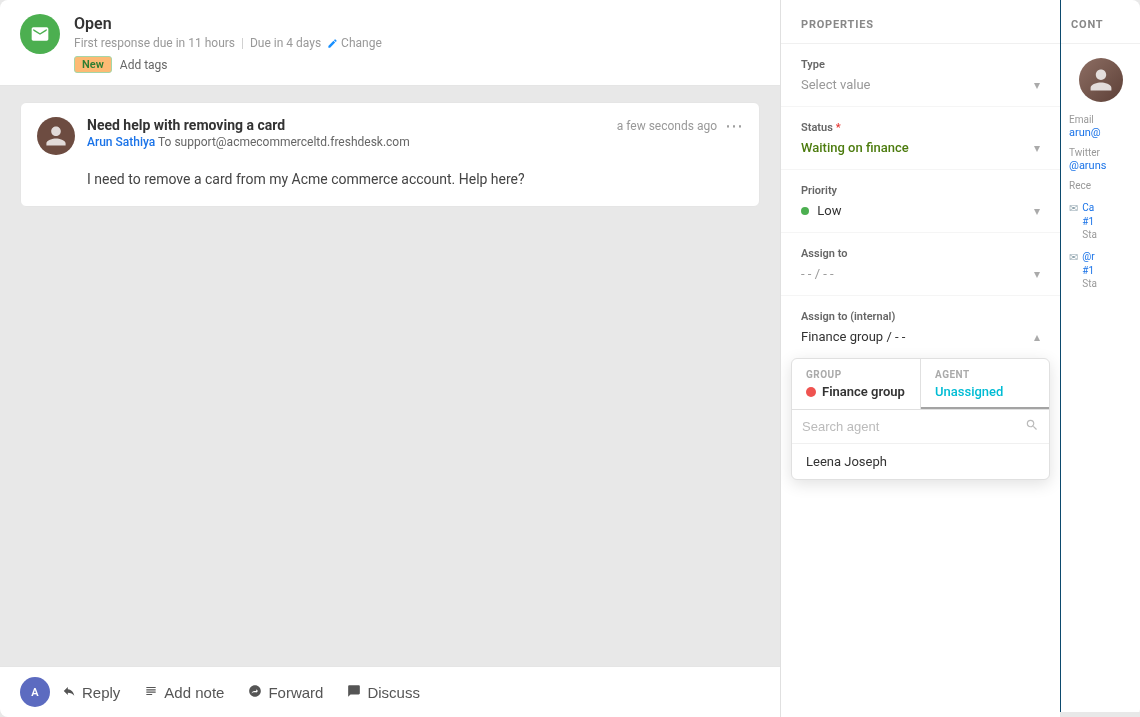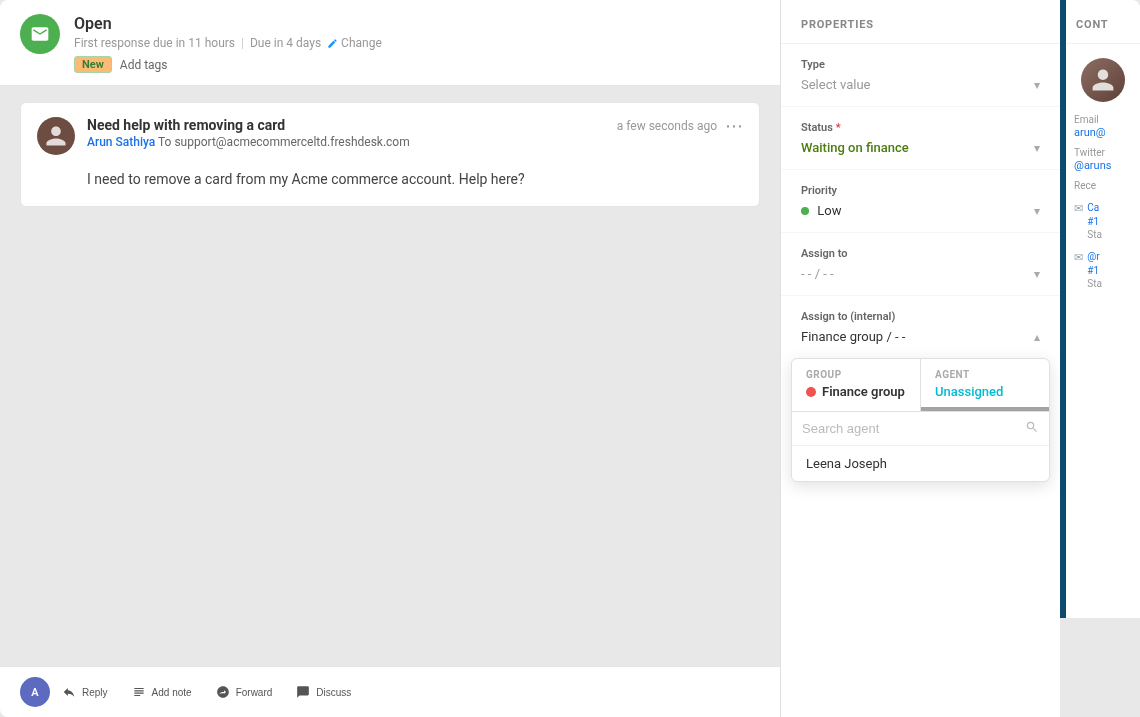--- a/index.html
+++ b/index.html
@@ -166,23 +166,23 @@
       align-items: center;
       gap: 0;
     }
     .reply-btn-group {
       display: flex;
       align-items: center;
       gap: 24px;
     }
     .action-btn {
       display: flex;
-      align-items: center;
+      align-items: flex-start;
       gap: 6px;
-      font-size: 10px;
+      font-size: 15px;
       color: #555;
       cursor: pointer;
       padding: 6px 0;
       background: none;
       border: none;
       outline: none;
     }
     .action-btn svg { flex-shrink: 0; }
     .reply-avatar {
       width: 30px;
@@ -333,22 +333,22 @@
       color: #333;
       cursor: pointer;
       border-bottom: 1px solid #f5f5f5;
     }
     .agent-list-item:last-child { border-bottom: none; }
 
     
     .contact-panel {
       flex: 0 0 80px;
       background: #fff;
-      border-left: 6px solid #0c4a6e;
-      height: 618px;
+      border-left: 1px solid #0c4a6e;
+      height: 712px;
       overflow: hidden;
     }
     .cont-header {
       padding: 18px 10px 12px 10px;
       font-size: 11px;
       font-weight: 700;
       color: #888;
       letter-spacing: 0.8px;
       text-transform: uppercase;
       border-bottom: 1px solid #f0f0f0;
@@ -551,21 +551,21 @@
 
   <div class="group-agent-dropdown">
     <div class="group-agent-tabs">
       <div style="flex:1; padding: 10px 14px 8px 14px; border-right: 1px solid #e0e0e0;">
         <div style="font-size:10px; font-weight:700; color:#aaa; letter-spacing:0.5px; text-transform:uppercase; margin-bottom:4px;">GROUP</div>
         <div class="ga-group-value">
           <span class="ga-group-dot"></span>
           <span>Finance group</span>
         </div>
       </div>
-      <div style="flex:1; padding: 10px 14px 8px 14px; border-bottom: 4px solid #a3a3a3;">
+      <div style="flex:1; padding: 10px 14px 8px 14px; border-bottom: 2px solid #a3a3a3;">
         <div style="font-size:10px; font-weight:700; color:#aaa; letter-spacing:0.5px; text-transform:uppercase; margin-bottom:4px;">AGENT</div>
         <div class="ga-agent-value">Unassigned</div>
       </div>
     </div>
 
     <div class="search-box-wrapper">
       <input class="search-box-input" type="text" placeholder="Search agent" style="">
       <span class="search-icon-btn">
         <svg width="14" height="14" viewBox="0 0 24 24" fill="#bbb">
             <path d="M15.5 14h-.79l-.28-.27A6.471 6.471 0 0 0 16 9.5 6.5 6.5 0 1 0 9.5 16c1.61 0 3.09-.59 4.23-1.57l.27.28v.79l5 4.99L20.49 19l-4.99-5zm-6 0C7.01 14 5 11.99 5 9.5S7.01 5 9.5 5 14 7.01 14 9.5 11.99 14 9.5 14z"></path>

